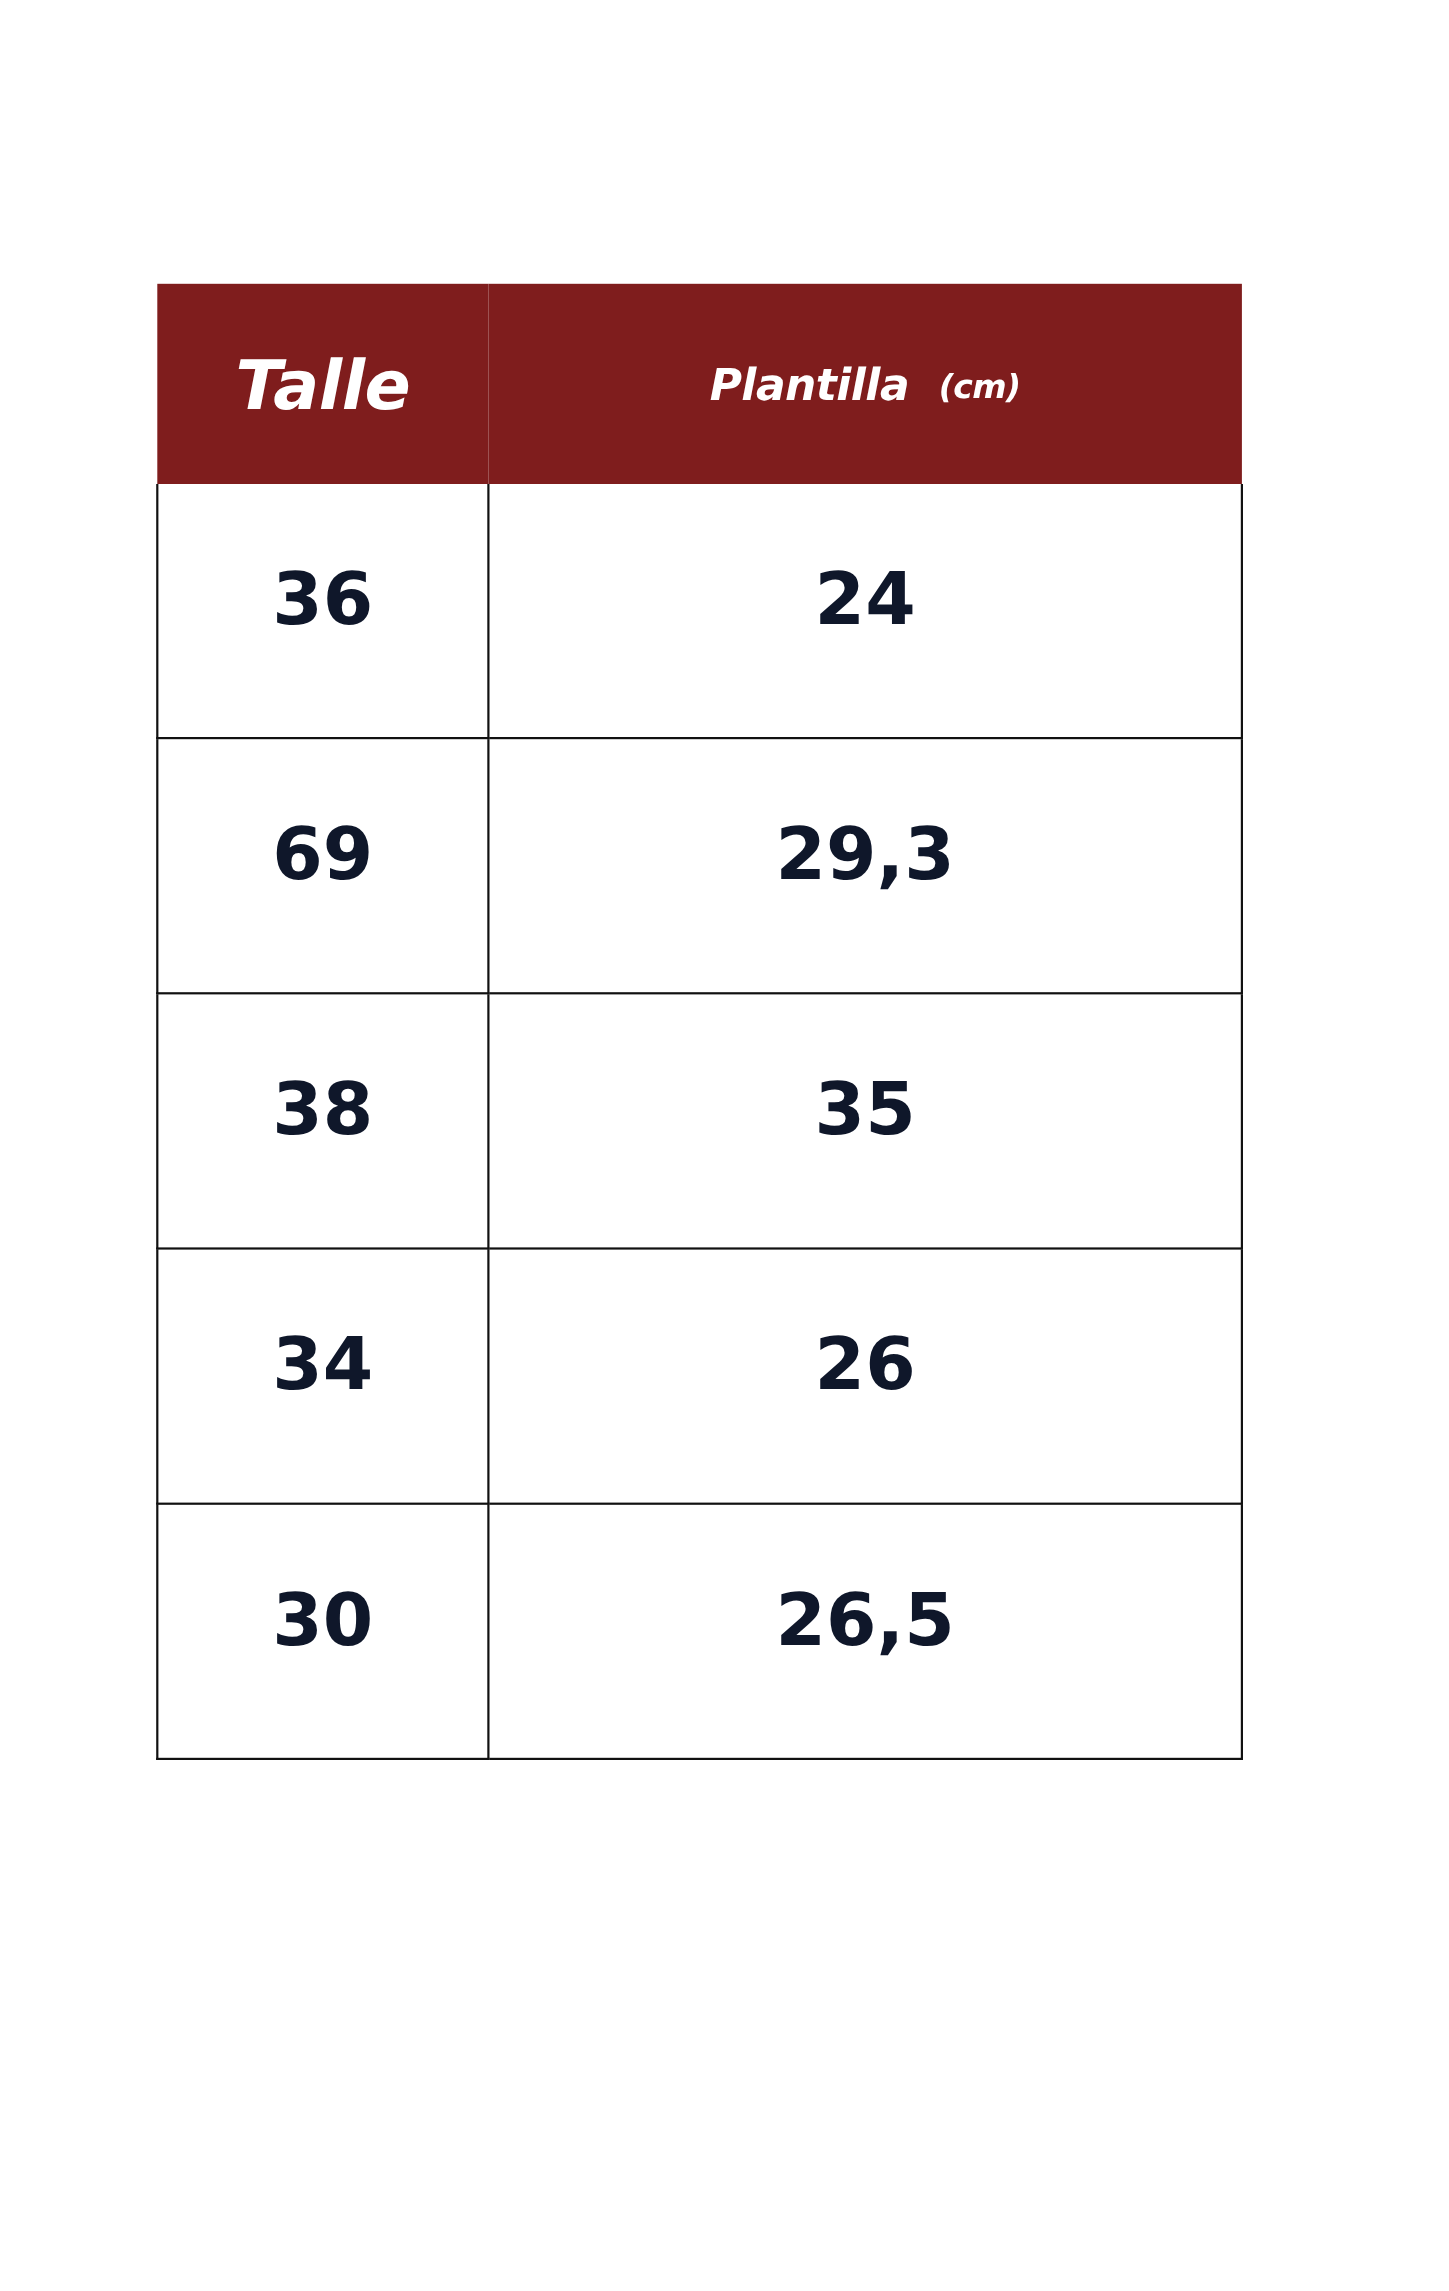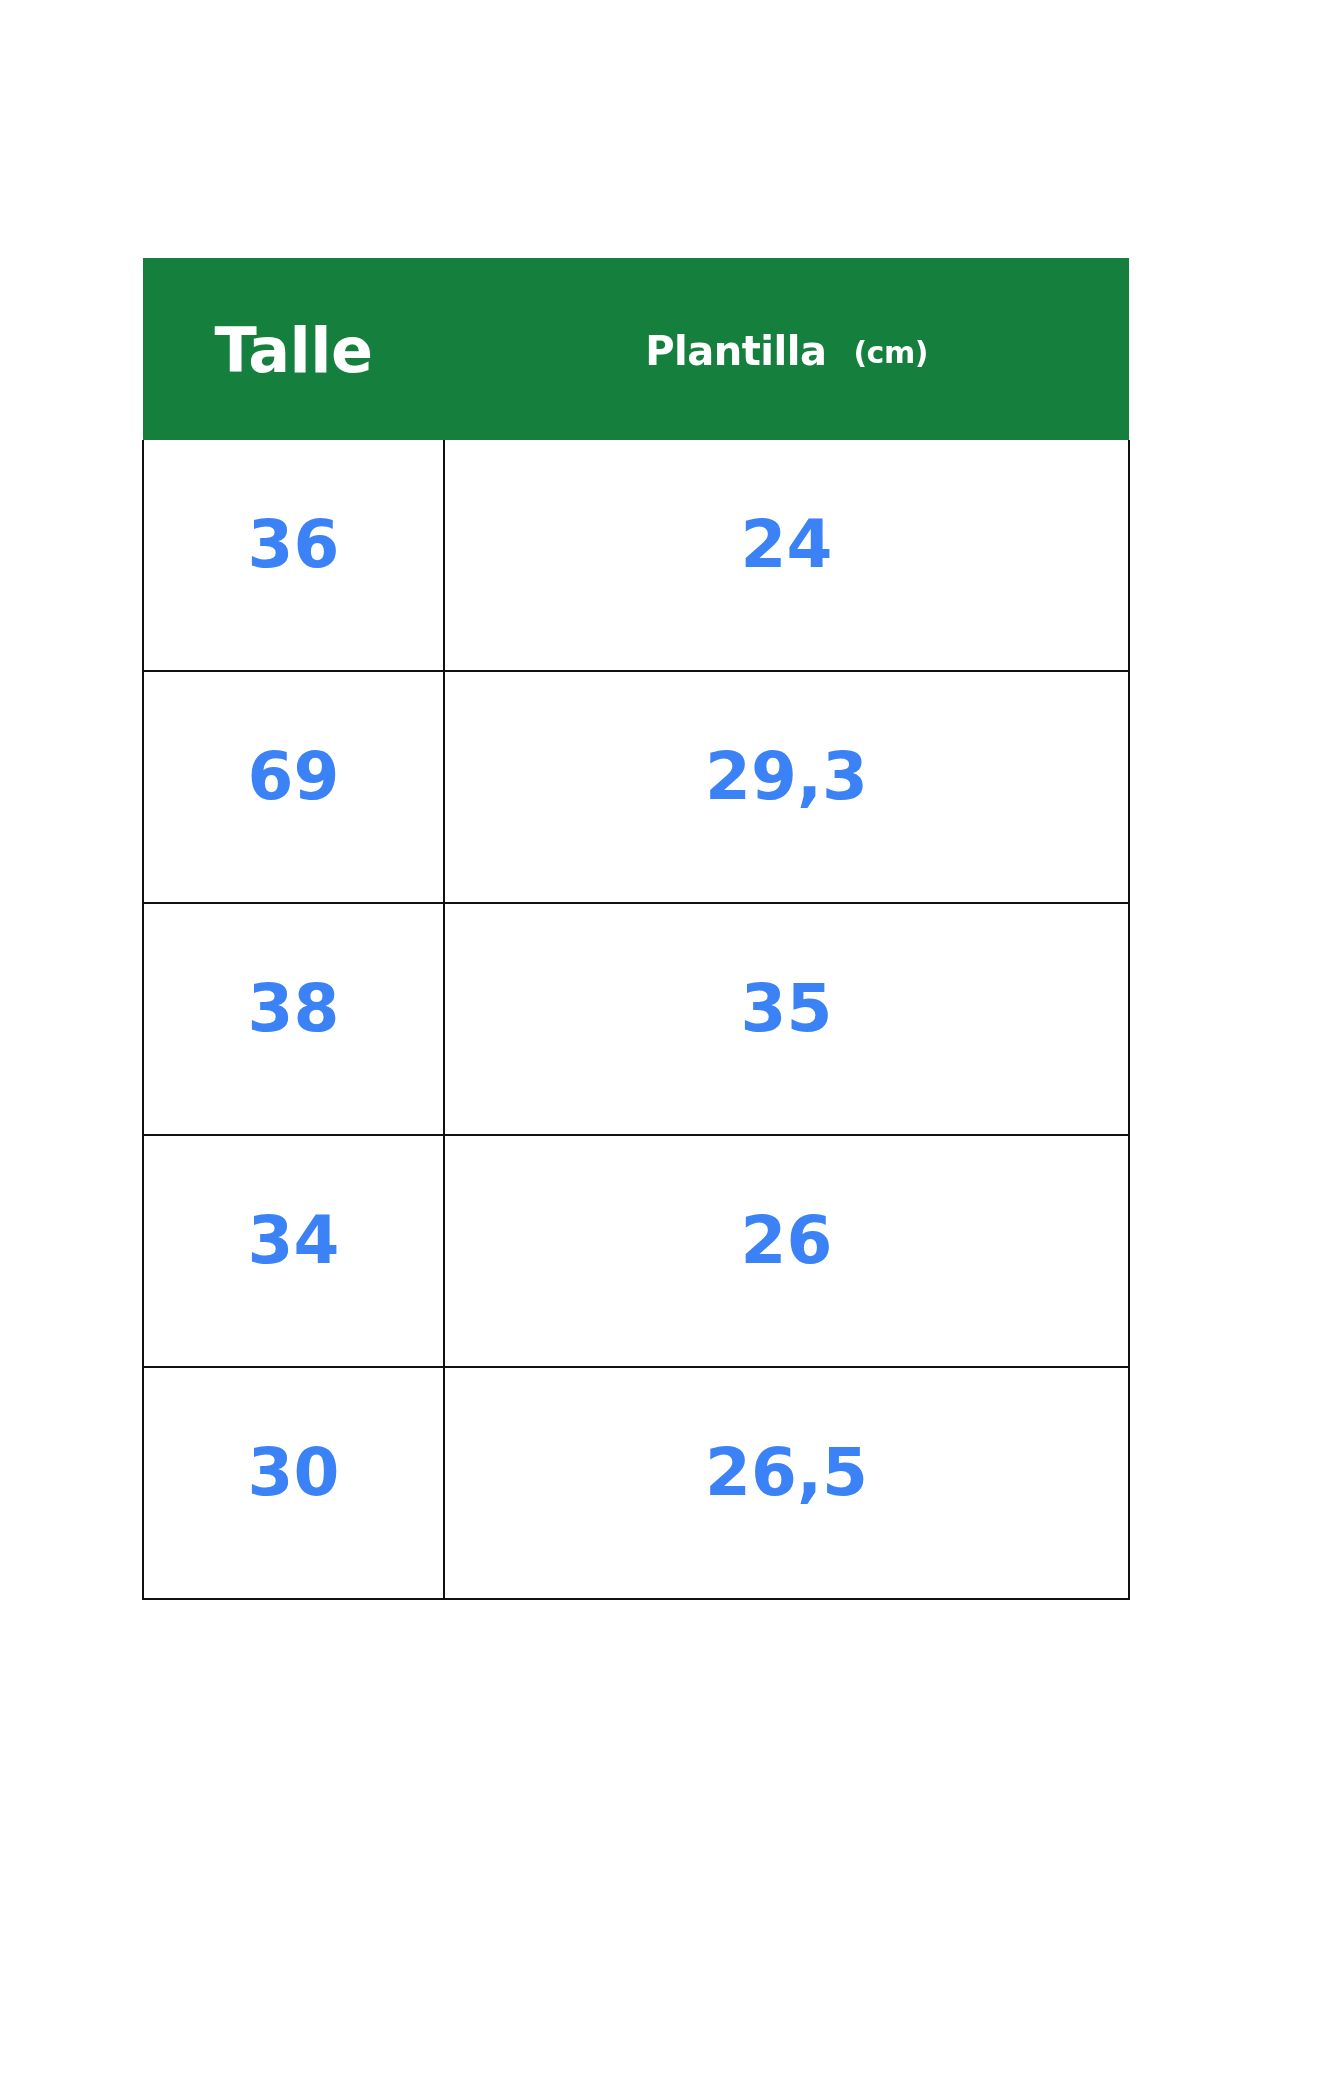--- a/index.html
+++ b/index.html
@@ -30,30 +30,31 @@
     width: 986px;
     border-collapse: collapse;
     table-layout: fixed;
   }
 
   .size-table col.col-talle { width: 301px; }
   .size-table col.col-plantilla { width: 685px; }
 
   
   .size-table thead th {
-    background: #15803d;
+    background: #7f1d1d;
     color: #ffffff;
     height: 182px;
     padding: 0;
     margin: 0;
     border: none;
     text-align: center;
     vertical-align: middle;
     font-weight: 700;
     letter-spacing: -0.5px;
+    font-style: italic;
   }
 
   .header-talle {
     font-size: 62px;
     line-height: 1;
     display: inline-block;
     transform: translateY(2px);
   }
 
   .header-plantilla-wrap {
@@ -77,21 +78,21 @@
 
   
   .size-table tbody td {
     height: 230px;
     padding: 0;
     border: 2px solid #111111;
     border-top: 2px solid #111111;
     text-align: center;
     vertical-align: middle;
     font-weight: 700;
-    color: #3b82f6;
+    color: #0f172a;
     font-size: 66px;
     line-height: 1;
   }
 
   .size-table tbody tr td.cell-talle .cell-value,
   .size-table tbody tr td.cell-plantilla .cell-value {
     display: inline-block;
     transform: translateY(-10px);
   }
 

